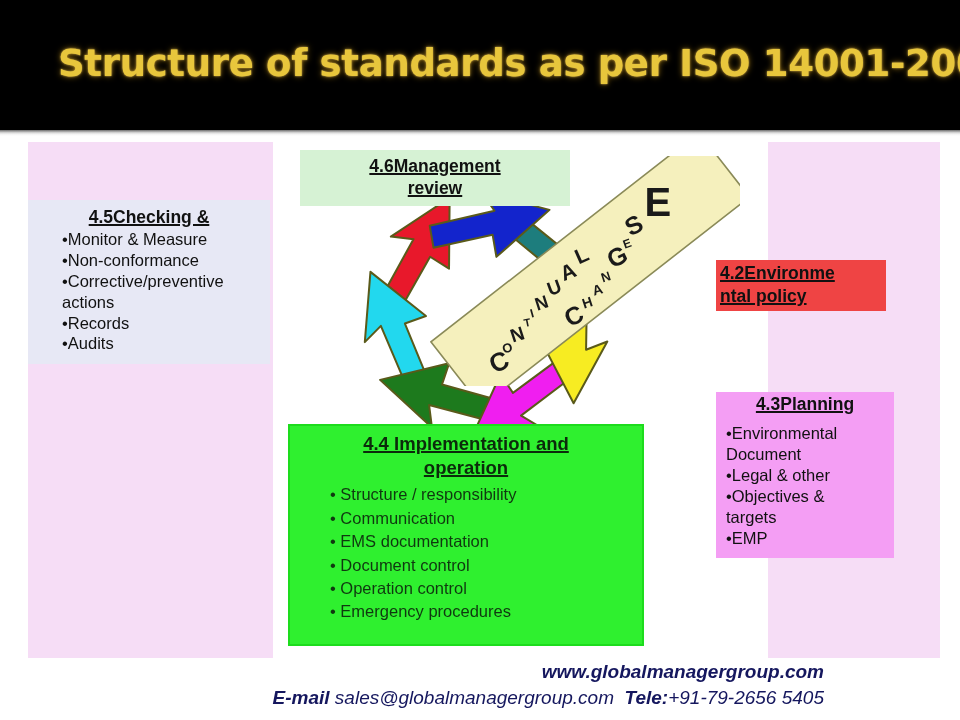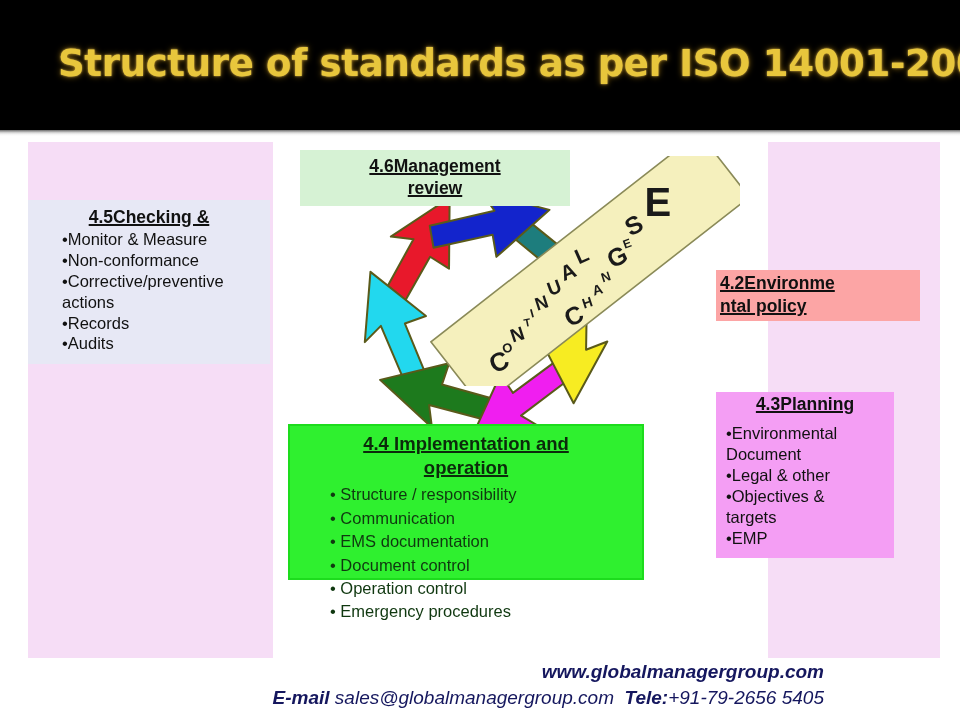--- a/index.html
+++ b/index.html
@@ -102,23 +102,23 @@
   }
   .box-46 .btitle {
     text-align: center;
     font-size: 17.5px;
     font-weight: bold;
     color: #111;
     line-height: 1.25;
   }
 
   .box-42 {
-    left: 716px; top: 134px;
-    width: 204px;
-    background: #fca5a5;
+    left: 716px; top: 124px;
+    width: 170px;
+    background: #ef4444;
     padding: 2px 4px 3px 4px;
   }
   .box-42 .btitle {
     font-size: 17.5px;
     font-weight: bold;
     color: #111;
     line-height: 1.32;
     text-align: left;
   }
 
@@ -138,21 +138,21 @@
   .box-43 .blist {
     margin-top: 7px;
     font-size: 16.5px;
     color: #111;
     line-height: 1.28;
     padding-left: 6px;
   }
 
   .box-44 {
     left: 288px; top: 288px;
-    width: 356px; height: 156px;
+    width: 356px; height: 222px;
     background: #2ff02f;
     border: 2px solid #1ddc1d;
     padding: 6px 6px 4px 6px;
   }
   .box-44 .btitle {
     text-align: center;
     font-size: 18.5px;
     font-weight: bold;
     color: #0b2b0b;
     line-height: 1.28;

